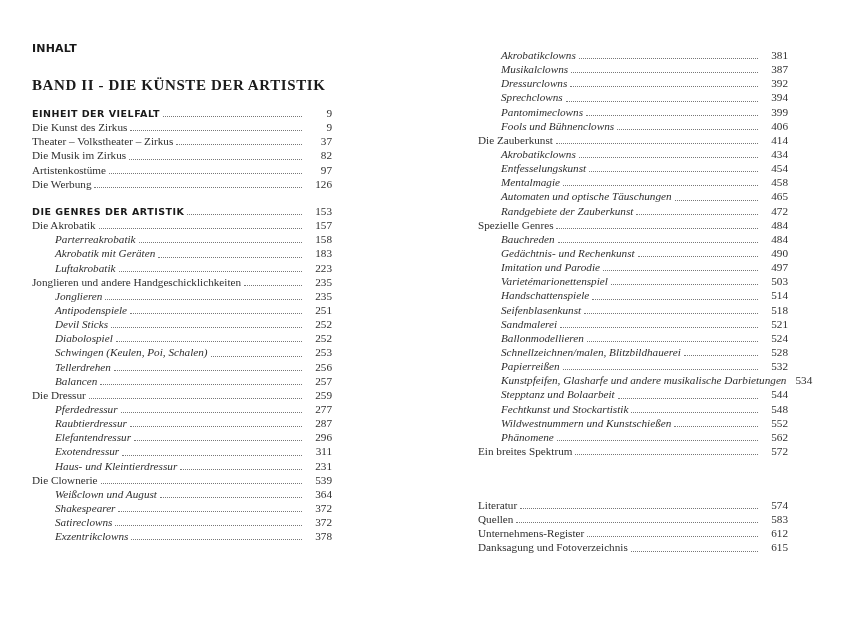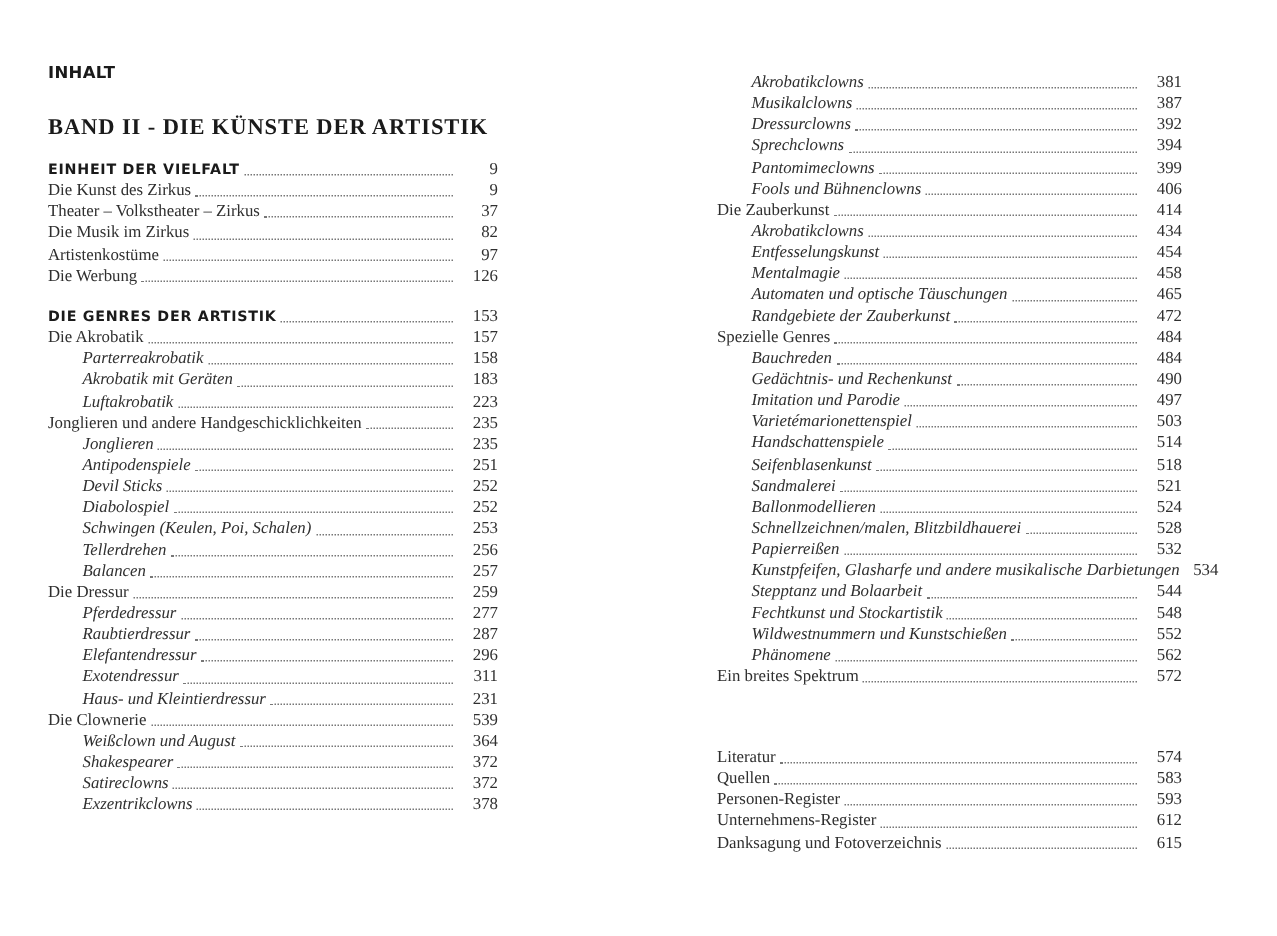--- a/index.html
+++ b/index.html
@@ -336,25 +336,20 @@
         <span class="label">Literatur</span>
         <span class="leader"></span>
         <span class="page-num">574</span>
       </li>
       <li class="row main">
         <span class="label">Quellen</span>
         <span class="leader"></span>
         <span class="page-num">583</span>
       </li>
       <li class="row main">
-        <span class="label">Personen-Register</span>
-        <span class="leader"></span>
-        <span class="page-num">593</span>
-      </li>
-      <li class="row main">
         <span class="label">Unternehmens-Register</span>
         <span class="leader"></span>
         <span class="page-num">612</span>
       </li>
       <li class="row main">
         <span class="label">Danksagung und Fotoverzeichnis</span>
         <span class="leader"></span>
         <span class="page-num">615</span>
       </li>
     </ul>

